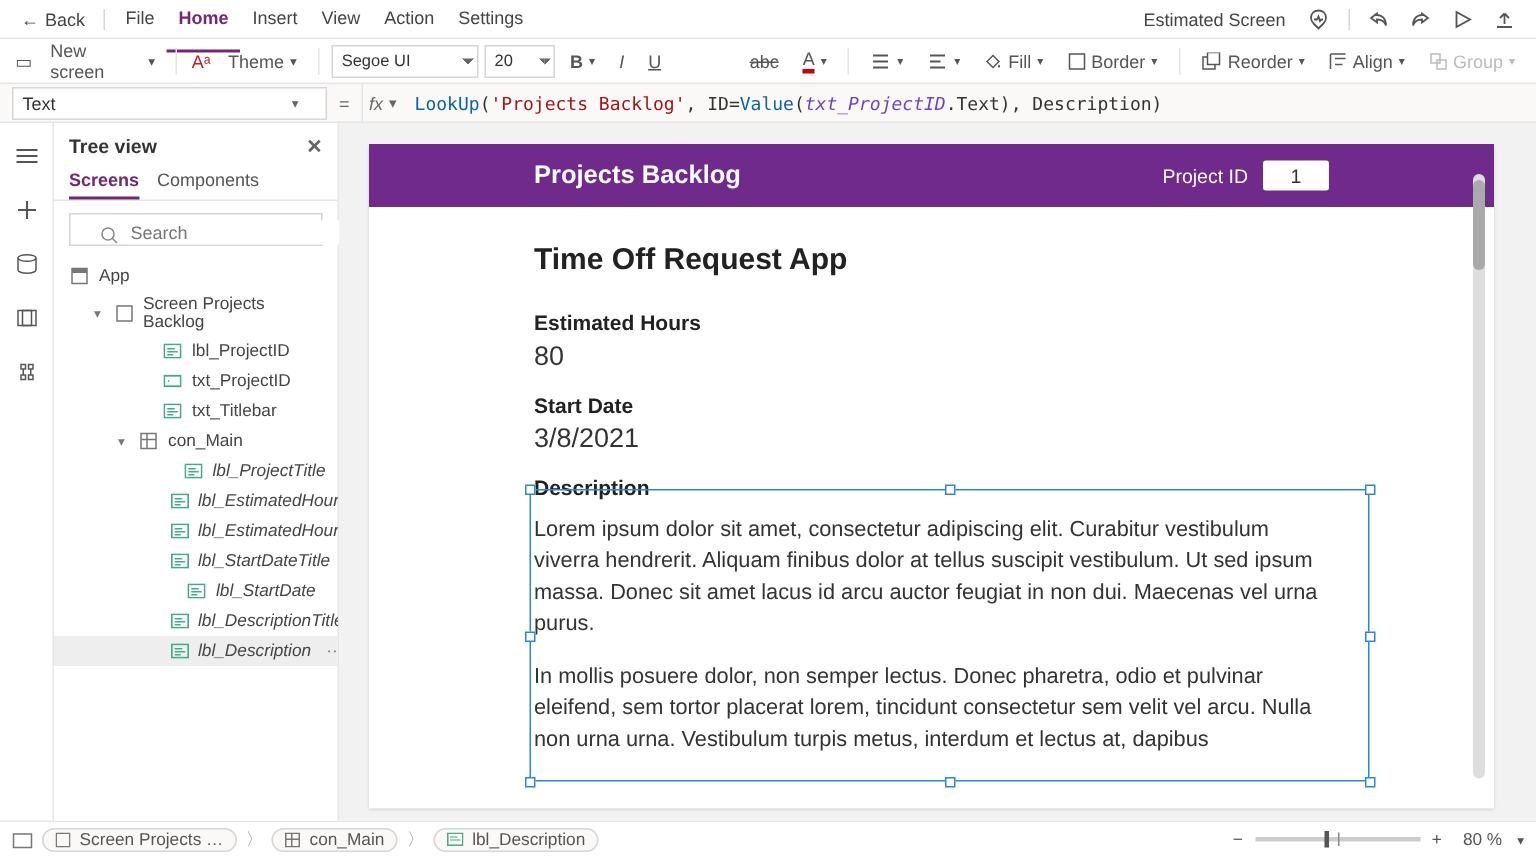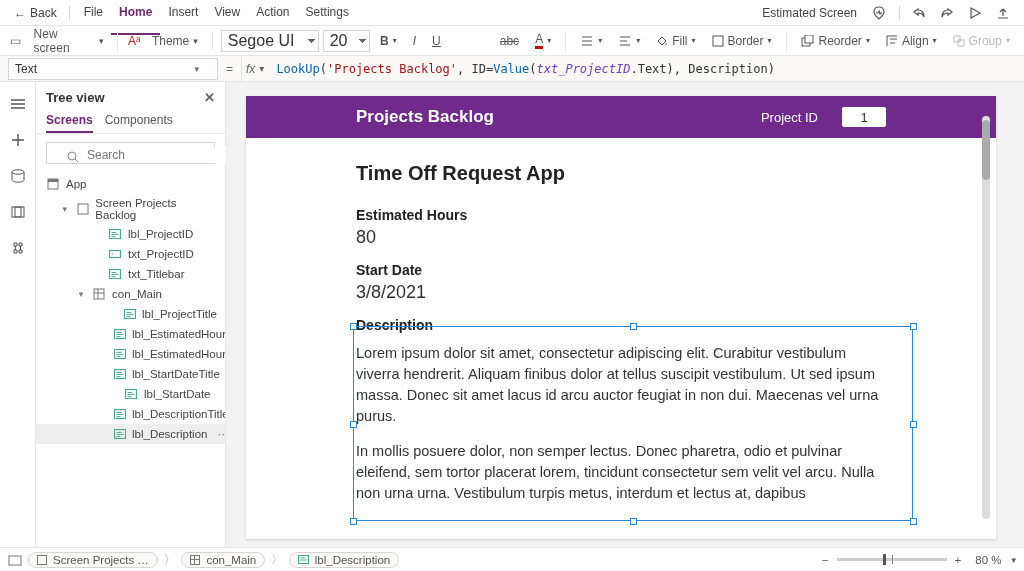--- a/index.html
+++ b/index.html
@@ -39,21 +39,21 @@
   
   .ribbon {
     display: flex; align-items: center; height: 30px;
     padding: 0 8px; gap: 4px;
     border-bottom: 1px solid var(--border-light);
     font-size: 12px; background: var(--bg-white);
   }
   .ribbon .rbtn { display:flex; align-items:center; gap:4px; padding: 2px 6px; color:#555; }
   .ribbon .rdivider { width:1px; height:18px; background: var(--border-light); margin: 0 4px;}
   .ribbon select, .ribbon .fontsel {
-    height: 22px; border: 1px solid var(--border); font-size: 16px;
+    height: 22px; border: 1px solid var(--border); font-size: 11px;
     padding: 0 18px 0 6px; background:#fff; color:#333; appearance:none;
     background-image: linear-gradient(45deg, transparent 50%, #666 50%), linear-gradient(135deg, #666 50%, transparent 50%);
     background-position: right 6px center, right 2px center;
     background-size: 4px 4px, 4px 4px; background-repeat:no-repeat;
   }
   .ribbon .fontsel { width: 100px; }
   .ribbon .sizesel { width: 48px; }
   .ribbon .ic { width: 16px; text-align:center; color:#555; }
   .ribbon .disabled { color: #bbb; }
   
@@ -95,27 +95,27 @@
   .tree-search input { border:none; outline:none; flex:1; font-size:12px;}
   .tree-list { flex:1; overflow:auto; padding: 2px 0;}
   .tree-item { display:flex; align-items:center; gap:6px; padding: 3px 8px; cursor:pointer; font-size:11.5px; color:#444;}
   .tree-item.selected { background: #eee;}
   .tree-item .chev { width:10px; text-align:center; color:#777; font-size:9px;}
   .tree-item .ticon { width:14px; height:14px; display:inline-flex; align-items:center; justify-content:center;}
   .tree-item .dots { margin-left:auto; color:#777; padding:0 4px;}
   .indent-1 { padding-left: 24px;}
   .indent-2 { padding-left: 40px;}
   .indent-3 { padding-left: 56px;}
-  .indent-4 { padding-left: 72px;}
+  .indent-4 { padding-left: 72px; font-style: italic;}
   
   .canvas-wrap { flex:1; background: var(--bg); position:relative; overflow:hidden;}
   .canvas-scroll { position:absolute; inset: 14px 28px 8px 20px; background:#fff; box-shadow: 0 1px 2px rgba(0,0,0,.15); overflow:hidden;}
   .app-header { height: 42px; background: #6f2a8c; color:#fff; display:flex; align-items:center; padding: 0 110px; justify-content:space-between;}
   .app-header .title { font-size: 17px; font-weight:600;}
-  .app-header .proj { display:flex; align-items:center; gap:24px; font-size:13px;}
+  .app-header .proj { display:flex; align-items:center; gap:10px; font-size:13px;}
   .app-header .proj input {
     width: 44px; height: 20px; border:none; border-radius:2px; text-align:center;
     font-size:13px; background:#fff; color:#333;
   }
   .app-body { padding: 24px 110px; font-size: 14px; color:#222;}
   .app-body h2 { margin:0 0 22px; font-size: 20px; font-weight:600;}
   .app-body .fld-title { font-weight:600; font-size:14px; margin-top: 14px;}
   .app-body .fld-val { font-size:18px; margin-top: 4px; color:#333;}
   .desc-box {
     position:relative; margin-top:6px; padding:4px 2px 0 0;

